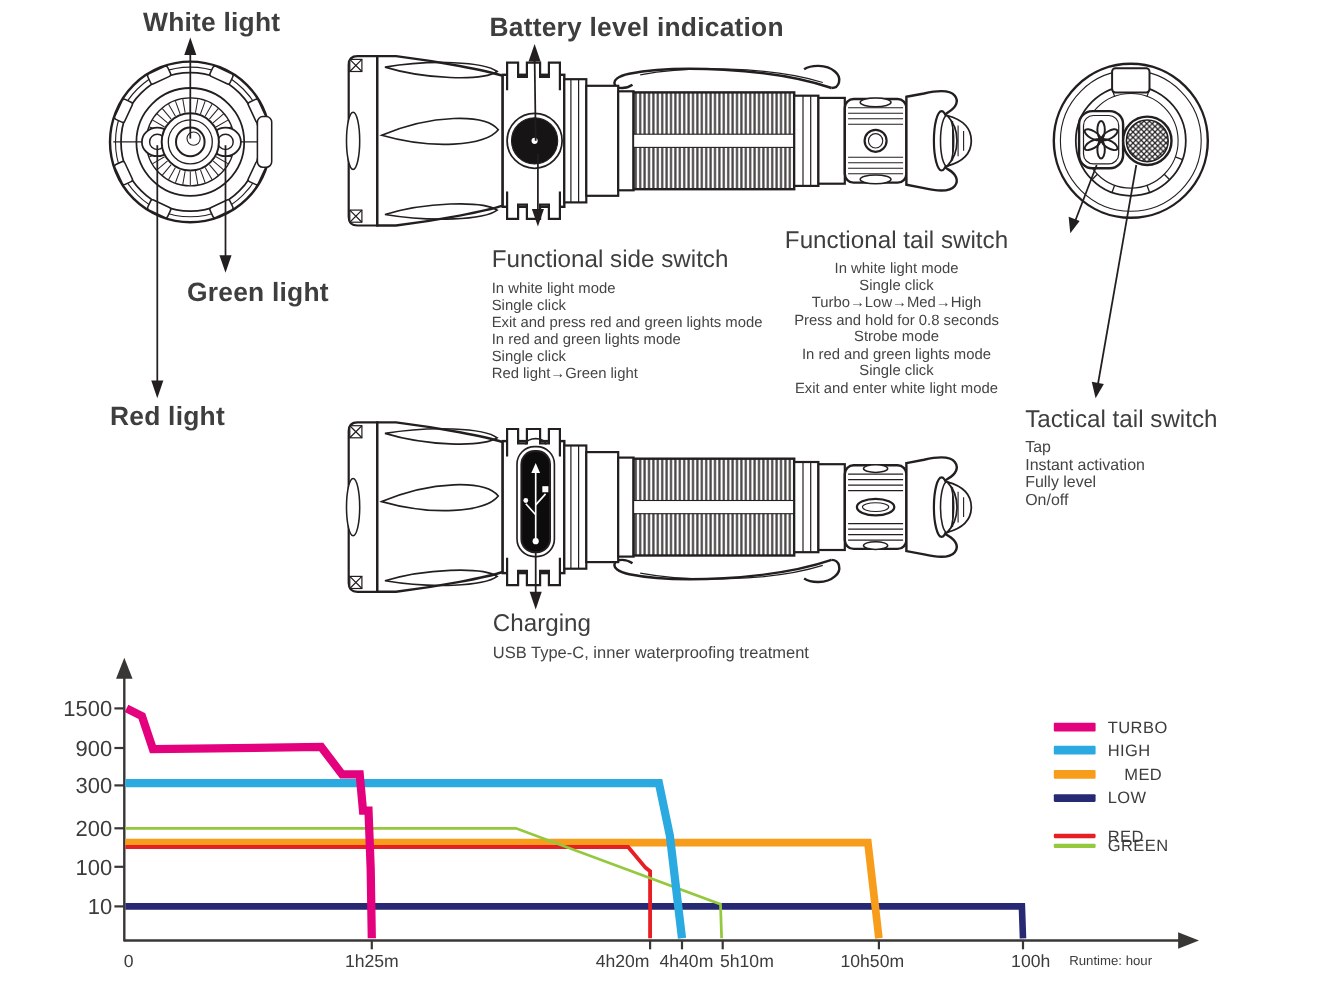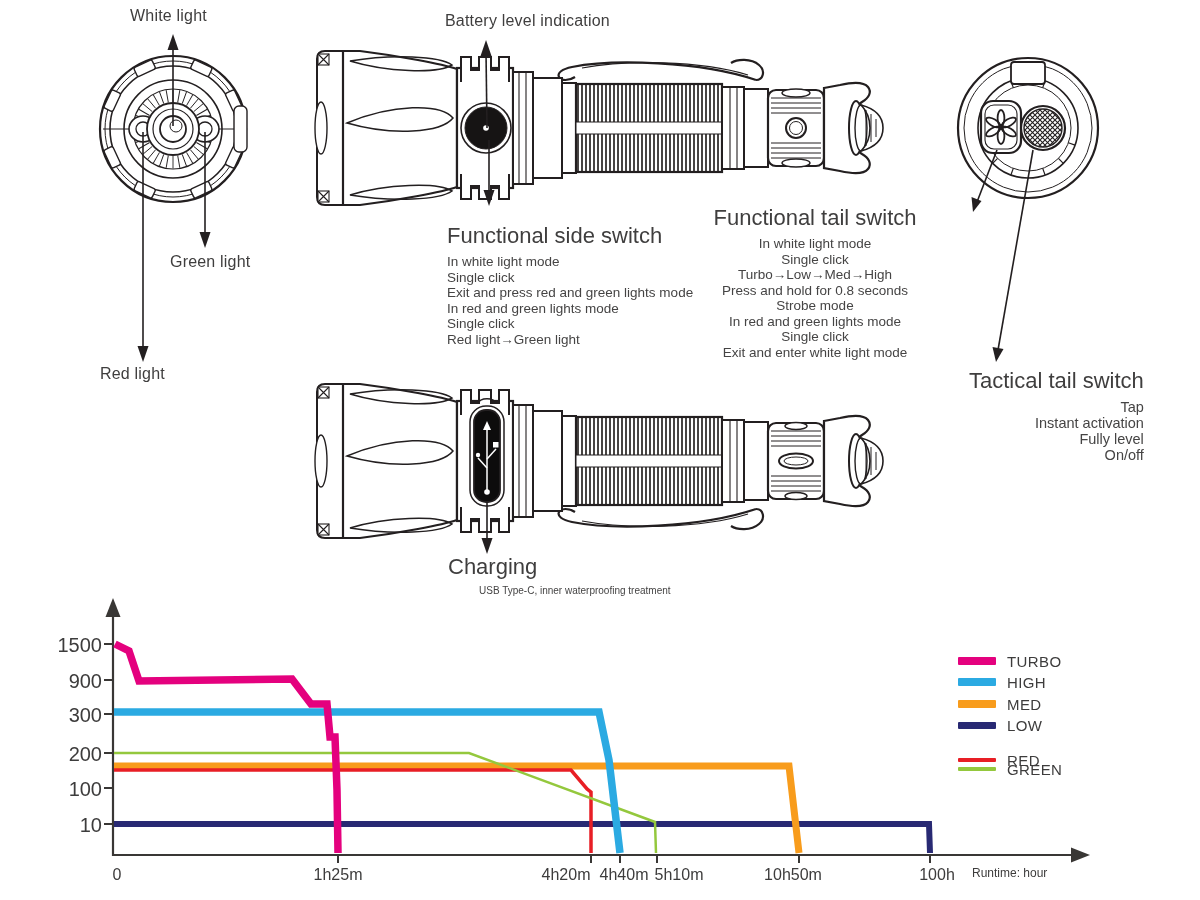--- a/index.html
+++ b/index.html
@@ -1,26 +1,26 @@
 <!DOCTYPE html>
 <html><head>
 <meta charset="utf-8">
 <style>
   html,body{margin:0;padding:0;background:#fff;}
   #stage{position:relative;width:1200px;height:900px;background:#ffffff;overflow:hidden;
          font-family:"Liberation Sans", sans-serif;color:#3b3b3b;}
   #artwork{position:absolute;left:0;top:0;}
   .txt{position:absolute;white-space:nowrap;color:#3f3e3e;}
-  .h1{font-size:16px;letter-spacing:.2px;}
+  .h1{font-size:24px;letter-spacing:.2px;font-weight:bold;}
   .block{position:absolute;}
   .block .title{font-size:22px;margin-bottom:5px;color:#3f3e3e;}
   .block .line{font-size:13.5px;line-height:15.5px;color:#454444;}
   .block.right{text-align:right;}
   .tac .line{font-size:14.5px;line-height:16px;}
-  .sub{font-size:10px;color:#454444;margin-top:3px;margin-left:31px;}
+  .sub{font-size:15px;color:#454444;margin-top:3px;}
   
   .ytick-label{position:absolute;left:30px;width:72px;text-align:right;font-size:20px;color:#3d3c3c;}
   .xtick-label{position:absolute;top:866px;width:90px;text-align:center;font-size:16px;color:#3d3c3c;}
   .runtime-label{position:absolute;top:866px;left:972px;font-size:12px;color:#3d3c3c;}
   
   #legend{position:absolute;left:958px;top:650px;width:170px;height:132px;}
   .legend-row{position:absolute;left:0;height:16px;display:flex;align-items:center;}
   .legend-row .swatch{width:38px;border-radius:1px;}
   .legend-row .lab{margin-left:11px;font-size:15px;color:#3d3c3c;letter-spacing:.4px;}
 </style>
@@ -501,21 +501,21 @@
     <div class="line">In white light mode</div>
     <div class="line">Single click</div>
     <div class="line">Turbo→Low→Med→High</div>
     <div class="line">Press and hold for 0.8 seconds</div>
     <div class="line">Strobe mode</div>
     <div class="line">In red and green lights mode</div>
     <div class="line">Single click</div>
     <div class="line">Exit and enter white light mode</div>
   </div>
 
-  <div class="block left tac" style="left:969px;top:368px;text-align:right;">
+  <div class="block left tac" style="left:932px;top:368px;">
     <div class="title">Tactical tail switch</div>
     <div class="line">Tap</div>
     <div class="line">Instant activation</div>
     <div class="line">Fully level</div>
     <div class="line">On/off</div>
   </div>
 
   <div class="block left" style="left:448px;top:554px;">
     <div class="title">Charging</div>
     <div class="sub">USB Type-C, inner waterproofing treatment</div>
@@ -539,21 +539,21 @@
 
   <div id="legend">
     <div class="legend-row" style="top: 3px;">
         <span class="swatch" style="background: rgb(228, 1, 126); height: 8.5px;"></span>
         <span class="lab">TURBO</span>
       </div>
     <div class="legend-row" style="top: 24px;">
         <span class="swatch" style="background: rgb(43, 170, 226); height: 8.5px;"></span>
         <span class="lab">HIGH</span>
       </div>
-    <div class="legend-row" style="top: 46px;">
+    <div class="legend-row" style="top: 46px; gap: 15px;">
         <span class="swatch" style="background: rgb(248, 156, 28); height: 8px;"></span>
         <span class="lab">MED</span>
       </div>
     <div class="legend-row" style="top: 67px;">
         <span class="swatch" style="background: rgb(40, 41, 115); height: 7px;"></span>
         <span class="lab">LOW</span>
       </div>
     <div class="legend-row" style="top: 102px; text-align: center;">
         <span class="swatch" style="background: rgb(232, 30, 37); height: 4.5px;"></span>
         <span class="lab">RED</span>

